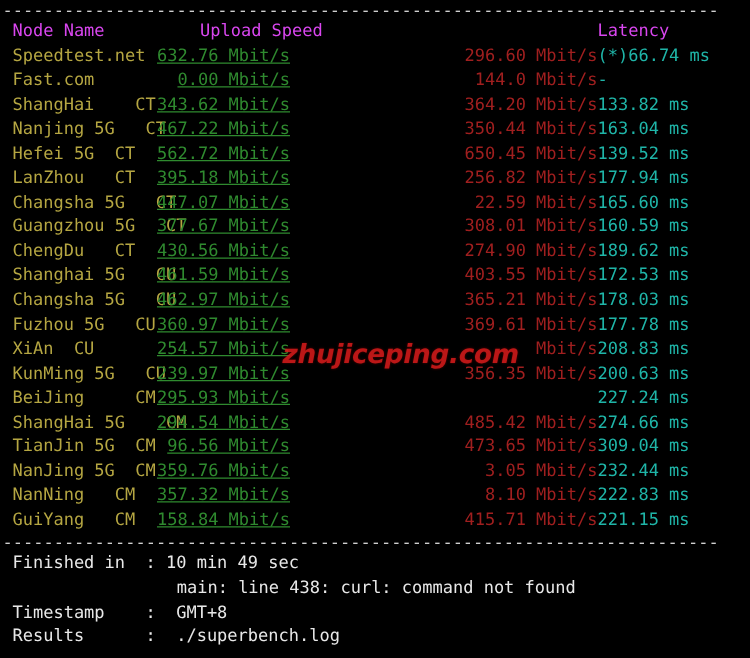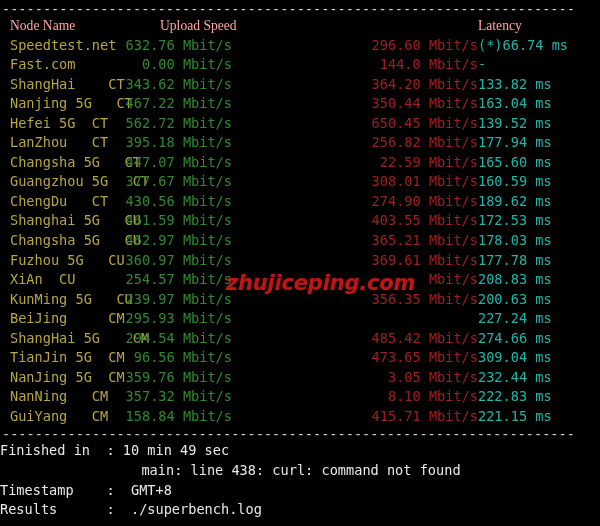--- a/index.html
+++ b/index.html
@@ -47,32 +47,33 @@
     position: absolute;
     top: 0;
     white-space: pre;
   }
   
   .c-node { left: 10px; }
   .c-up   { left: 160px; }
   .c-down { left: 307px; }
   .c-lat  { left: 478px; }
 
-  .c-up.ralign   { left: auto; right: 368px; text-align: right; }
+  .c-up.ralign   { left: auto; right: 368px; text-align: right; text-decoration: underline; }
   .c-down.ralign { left: auto; right: 122px; text-align: left; }
 
-  .hdr   { color: #fca5a5; font-family: Liberation Serif, serif; }
+  .hdr   { color: #d946ef; }
   .node  { color: #b5a642; text-align: center; }
   .up    { color: #2f8a2f; }
   .down  { color: #a01f1f; }
   .lat   { color: #1fb5a8; }
 
   .footline {
     height: 19.55px;
     white-space: pre;
+    padding-left: 10px;
     color: #e8e8e8;
   }
   .footline.noindent { padding-left: 2px; text-align: center; }
 
   .watermark {
     position: absolute;
     left: 226px;
     top: 258px;
     font-family: "DejaVu Sans", "Liberation Sans", sans-serif;
     font-size: 21px;

